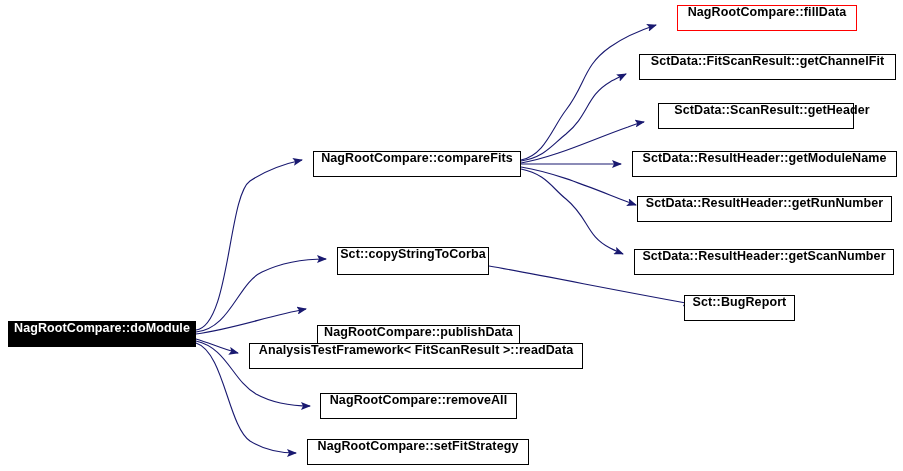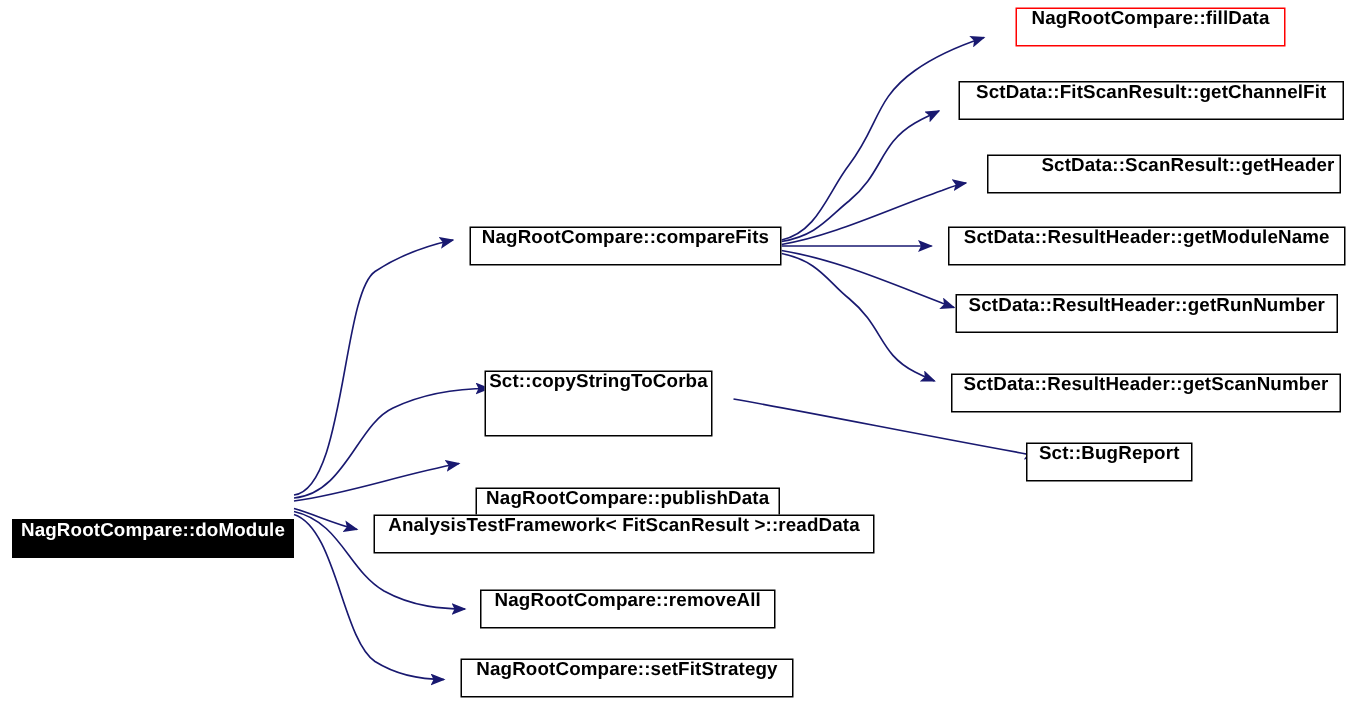--- a/index.html
+++ b/index.html
@@ -37,21 +37,20 @@
     line-height: 1;
     white-space: nowrap;
     letter-spacing: 0.1px;
     cursor: default;
     font-weight: bold;
   }
   .node.root {
     background: #000000;
     color: #ffffff;
     border-color: #000000;
-    margin-top: 25px;
   }
   .node.highlight {
     border: 1px solid #ff0000;
   }
   .node-label {
     display: block;
     padding: 0 2px;
   }
 </style>
 </head>
@@ -80,42 +79,42 @@
         <path d="M489,266 C535,274 640,295 692,304" fill="none" stroke="#191970" stroke-width="1.1" marker-end="url(#arrow)"></path>
       </g>
   </svg>
   <div id="nodes-group">
       <div class="node root" style="left: 8px; top: 321px; width: 188px; height: 26px;">
         <span class="node-label">NagRootCompare::doModule</span>
       </div>
       <div class="node" style="left: 313px; top: 151px; width: 208px; height: 26px;">
         <span class="node-label">NagRootCompare::compareFits</span>
       </div>
-      <div class="node" style="left: 323px; top: 247px; width: 152px; height: 44px;">
+      <div class="node" style="left: 337px; top: 247px; width: 152px; height: 28px;">
         <span class="node-label">Sct::copyStringToCorba</span>
       </div>
       <div class="node" style="left: 317px; top: 295px; width: 203px; height: 40px; margin-top: 30px;">
         <span class="node-label">NagRootCompare::publishData</span>
       </div>
       <div class="node" style="left: 249px; top: 343px; width: 334px; height: 26px;">
         <span class="node-label">AnalysisTestFramework&lt; FitScanResult &gt;::readData</span>
       </div>
       <div class="node" style="left: 320px; top: 393px; width: 197px; height: 26px;">
         <span class="node-label">NagRootCompare::removeAll</span>
       </div>
       <div class="node" style="left: 307px; top: 439px; width: 222px; height: 26px;">
         <span class="node-label">NagRootCompare::setFitStrategy</span>
       </div>
       <div class="node highlight" style="left: 677px; top: 5px; width: 180px; height: 26px;">
         <span class="node-label">NagRootCompare::fillData</span>
       </div>
       <div class="node" style="left: 639px; top: 54px; width: 257px; height: 26px;">
         <span class="node-label">SctData::FitScanResult::getChannelFit</span>
       </div>
-      <div class="node" style="left: 658px; top: 103px; width: 236px; height: 26px; padding-left: 32px;">
+      <div class="node" style="left: 658px; top: 103px; width: 196px; height: 26px; padding-left: 32px;">
         <span class="node-label">SctData::ScanResult::getHeader</span>
       </div>
       <div class="node" style="left: 632px; top: 151px; width: 265px; height: 26px;">
         <span class="node-label">SctData::ResultHeader::getModuleName</span>
       </div>
       <div class="node" style="left: 637px; top: 196px; width: 255px; height: 26px;">
         <span class="node-label">SctData::ResultHeader::getRunNumber</span>
       </div>
       <div class="node" style="left: 634px; top: 249px; width: 260px; height: 26px;">
         <span class="node-label">SctData::ResultHeader::getScanNumber</span>

